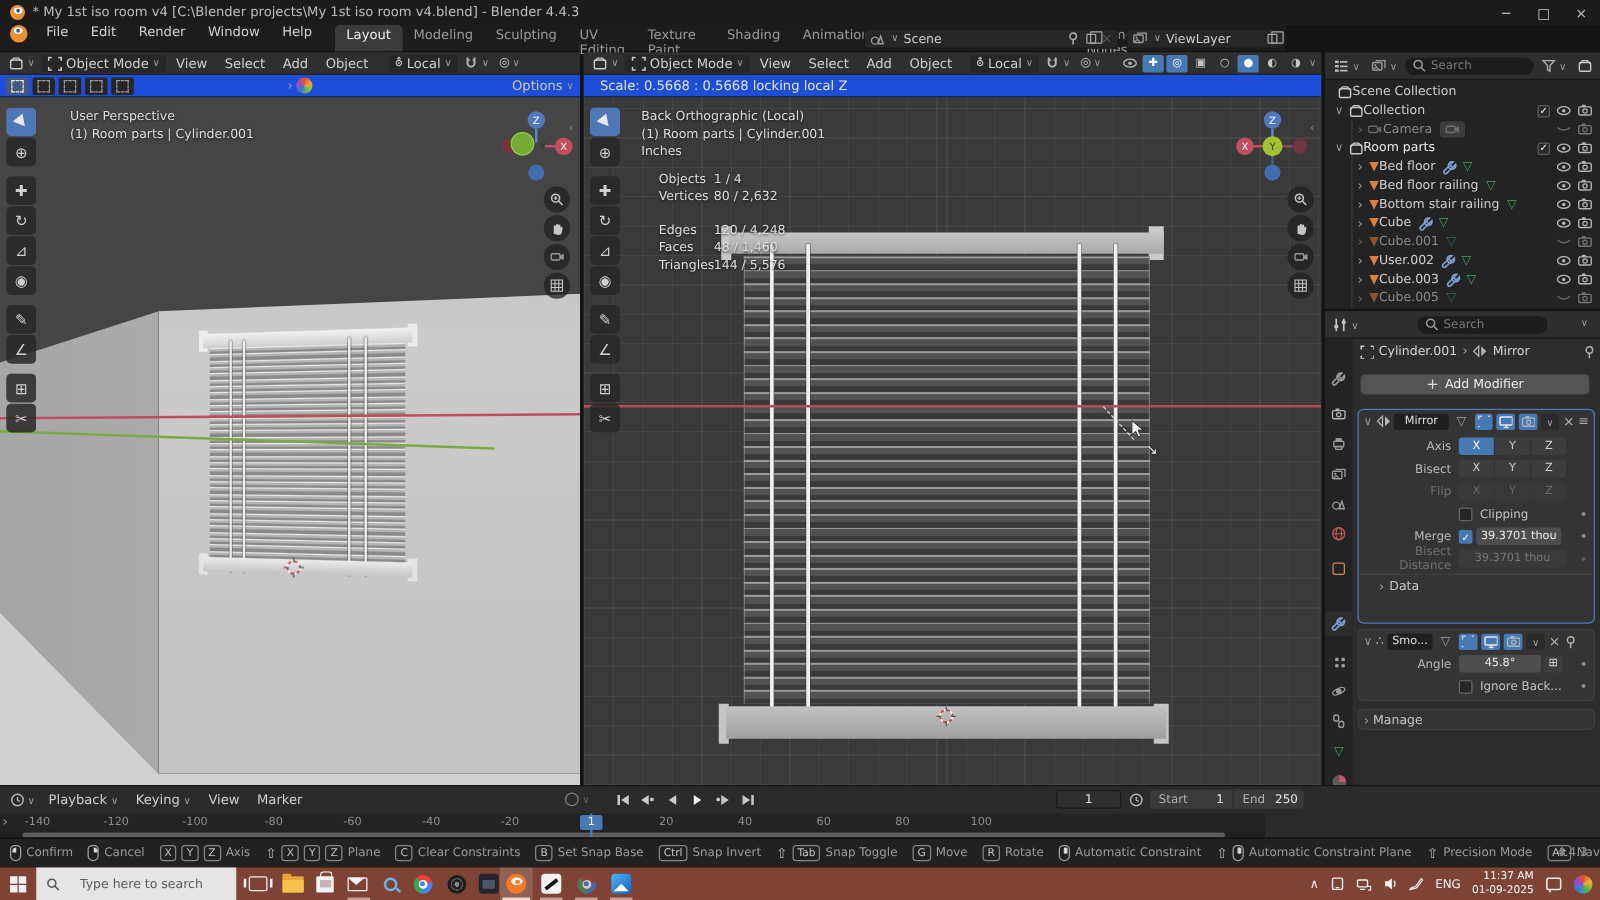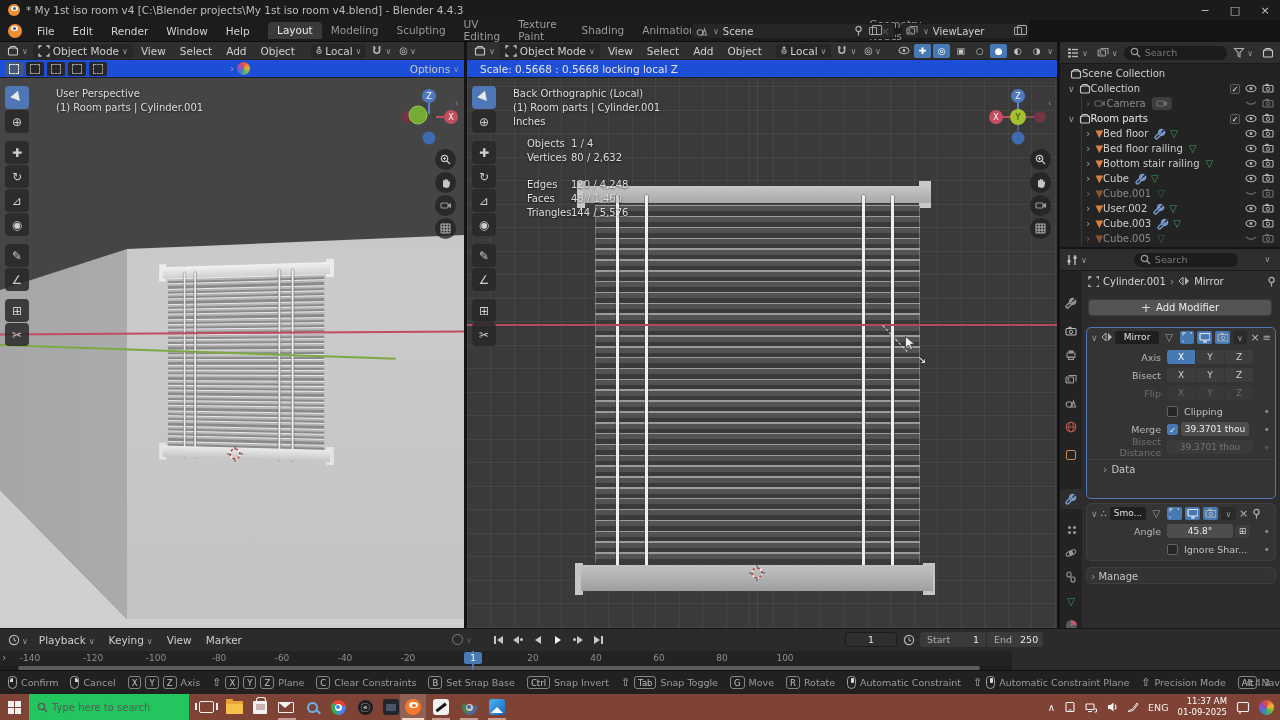--- a/index.html
+++ b/index.html
@@ -27,21 +27,21 @@
 
 
 #titlebar{left:0;top:0;width:1280px;height:20px;background:#1b1b1b;display:flex;align-items:center}
 .blogo{width:12px;height:12px;border-radius:50%;background:#ef8f33;position:relative;flex:none}
 .blogo::before{content:"";position:absolute;left:3px;top:2px;width:7px;height:5px;border-radius:50%;background:#fff}
 .blogo::after{content:"";position:absolute;left:5px;top:3px;width:3px;height:3px;border-radius:50%;background:#2a5a8a}
 #titlebar .ttl{margin-left:6px;font-size:10.5px;color:#bdbdbd;white-space:nowrap}
 .wbtn{width:30px;height:20px;display:flex;align-items:center;justify-content:center;color:#c5c5c5;font-size:11px}
 
 
-#topbar{left:0;top:20px;width:1029px;height:22px;background:#1c1c1c;display:flex;align-items:center;border-bottom:1px solid #0e0e0e}
+#topbar{left:0;top:20px;width:1029px;height:22px;background:#1c1c1c;display:flex;border-bottom:1px solid #0e0e0e}
 .menu{padding:0 9px;font-size:10.5px;color:#d2d2d2}
 .wtab{padding:2px 9px 3px;font-size:10.5px;color:#9a9a9a;border-radius:4px 4px 0 0}
 .wtab.active{background:#3a3a3a;color:#ececec}
 .idbox{position:absolute;top:3px;height:16px;background:#262626;border:1px solid #1a1a1a;border-radius:3px;display:flex;align-items:center;padding:0 4px;gap:4px;font-size:10px;color:#cfcfcf}
 .dup{width:8px;height:8px;border:1px solid #a5a5a5;border-radius:1px;position:relative}
 .dup::before{content:"";position:absolute;left:2px;top:-3px;width:8px;height:8px;border:1px solid #a5a5a5;border-radius:1px}
 
 
 .vp{position:absolute;background:#303030}
 .vph{height:18px;background:#2f2f2f;display:flex;align-items:center;font-size:10.5px;color:#d0d0d0;border-bottom:1px solid #232323;padding:0 4px;gap:2px}
@@ -140,21 +140,21 @@
 .mouse{width:9px;height:13px;border:1px solid #a0a0a0;border-radius:4px 4px 5px 5px;position:relative;flex:none}
 .mouse.l::before{content:"";position:absolute;left:0.5px;top:1px;width:3px;height:4px;background:#d8d8d8;border-radius:3px 0 0 0}
 .mouse.r::before{content:"";position:absolute;right:0.5px;top:1px;width:3px;height:4px;background:#d8d8d8;border-radius:0 3px 0 0}
 .mouse.m::before{content:"";position:absolute;left:3px;top:1px;width:3px;height:5px;background:#d8d8d8;border-radius:1px}
 .sver{position:absolute;right:10px;font-size:9.5px;color:#8f8f8f}
 
 
 #taskbar{left:0;top:694px;width:1280px;height:26px;background:#7e4335;display:flex;align-items:center}
 .winlogo{width:13px;height:13px;display:grid;grid-template-columns:6px 6px;grid-template-rows:6px 6px;gap:1px;margin:0 8px}
 .winlogo i{background:#f0f0f0}
-.tsearch{width:160px;height:26px;background:#22c55e;display:flex;align-items:center;gap:4px;padding:0 8px;font-size:10px;color:#5a5a5a}
+.tsearch{width:160px;height:26px;background:#e5e5e5;display:flex;align-items:center;gap:16px;padding:0 8px;font-size:10px;color:#5a5a5a}
 .tapp{position:absolute;top:3px;width:20px;height:20px;display:flex;align-items:center;justify-content:center}
 .openline{position:absolute;top:24px;height:2px;width:22px;background:rgba(255,230,215,.55)}
 .tray{position:absolute;right:0;top:0;height:26px;display:flex;align-items:center;gap:9px;padding-right:6px;color:#f2f2f2}
 .tclock{font-size:8.5px;line-height:1.25;text-align:right;color:#fff}
 .fold{width:17px;height:13px;background:#e8a33b;border-radius:1px;position:relative}
 .fold::before{content:"";position:absolute;left:0;top:-2px;width:7px;height:3px;background:#e8a33b;border-radius:1px 1px 0 0}
 .fold::after{content:"";position:absolute;left:0;top:3px;width:17px;height:10px;background:#f6c14a;border-radius:1px}
 .chrome{width:15px;height:15px;border-radius:50%;background:conic-gradient(from -45deg,#ea4335 0 33%,#4285f4 33% 66%,#34a853 66% 100%);position:relative}
 .chrome::before{content:"";position:absolute;left:4px;top:4px;width:7px;height:7px;border-radius:50%;background:#fff}
 .chrome::after{content:"";position:absolute;left:5.5px;top:5.5px;width:4px;height:4px;border-radius:50%;background:#4285f4}
@@ -1146,21 +1146,21 @@
         <span class="plab">Angle</span>
         <span class="vfield" style="width:66px">45.8°</span>
         <span class="tgl" style="background:#3d3d3d;margin-left:2px">
             <span class="tool-g" style="font-size:9px">⊞</span>
           </span>
         <span class="g c-dot dotslot"></span>
       </div>
       <div class="prow">
         <span class="plab"></span>
         <span class="pchk"></span>
-        <span style="margin-left:6px;font-size:9.5px;color:#c0c0c0">Ignore Shar...</span>
+        <span style="margin-left:6px;font-size:9.5px;color:#c0c0c0">Ignore Back...</span>
         <span class="g c-dot dotslot"></span>
       </div>
     </div>
     <div class="panel" style="top:296px;height:17px;background:#333">
       <div class="phead" style="height:16px">
         <span class="g c-rt"></span>
         <span style="font-size:10px;color:#c6c6c6">Manage</span>
       </div>
     </div>
   </div>

